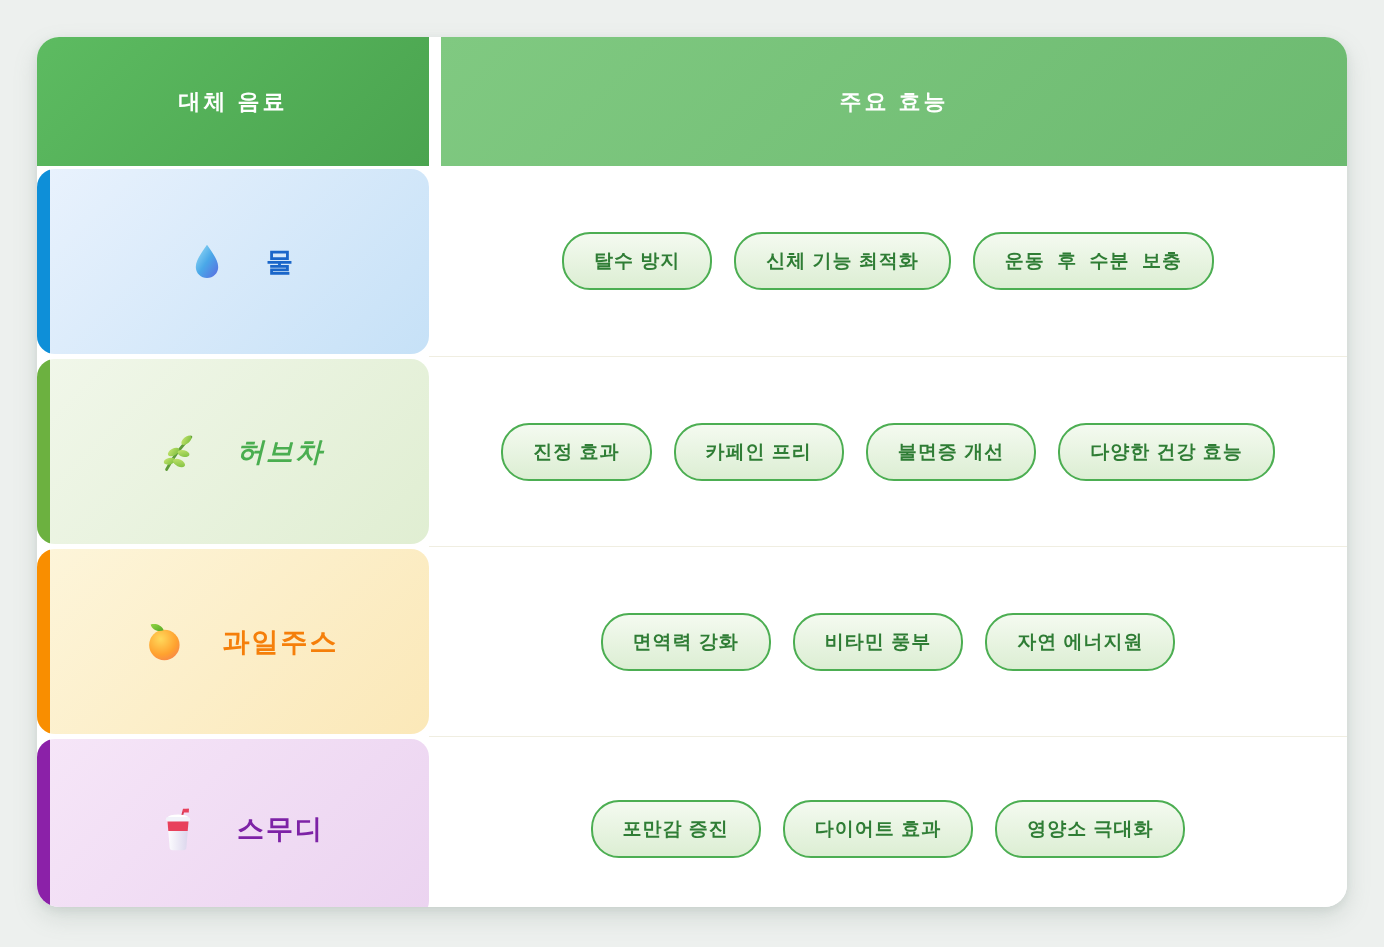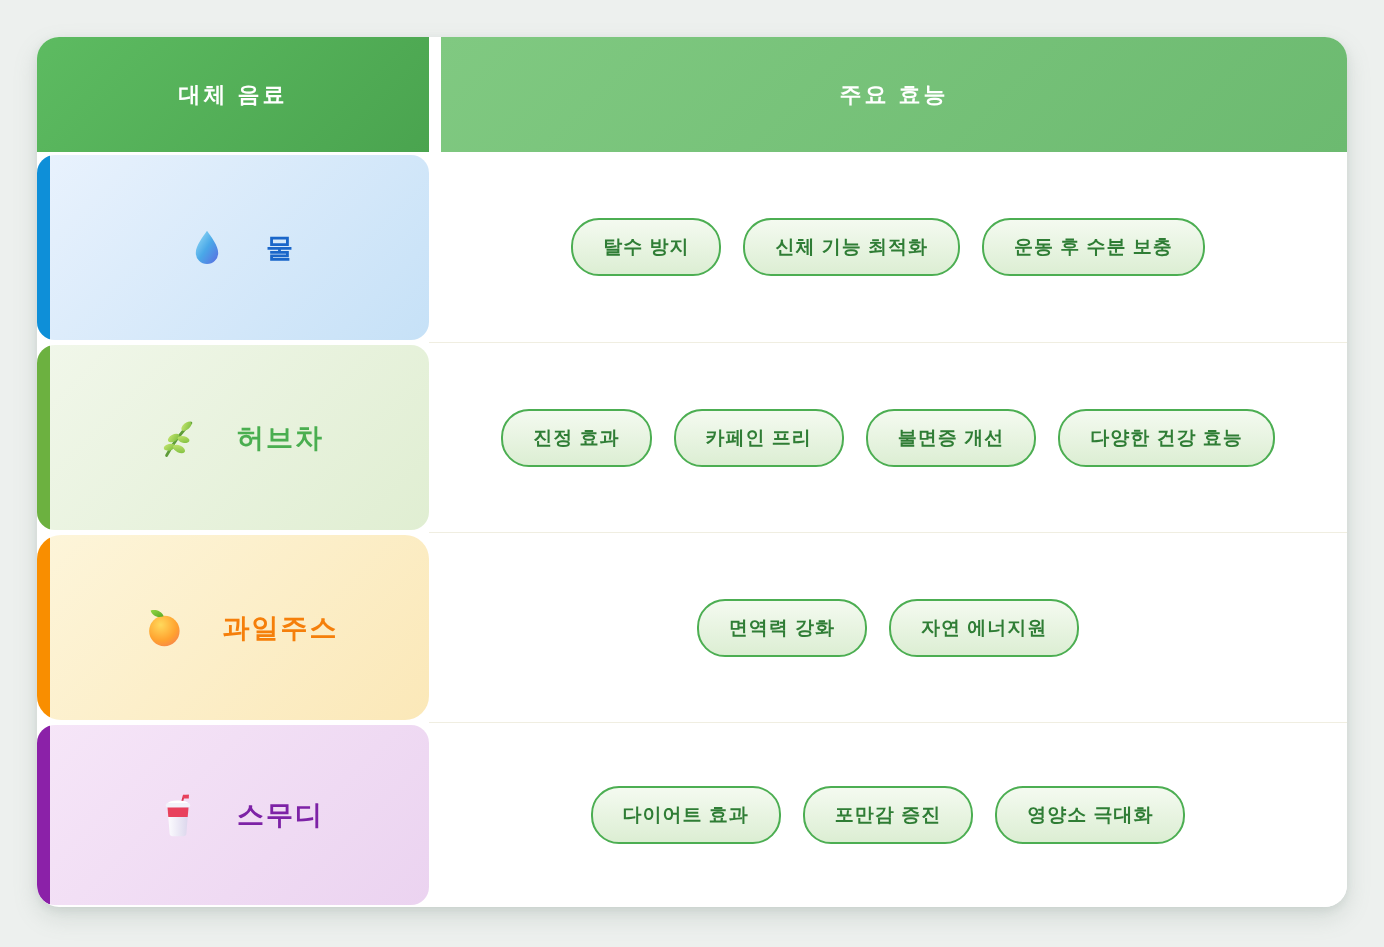--- a/index.html
+++ b/index.html
@@ -19,21 +19,21 @@
     height: 870px;
     background: #ffffff;
     border-radius: 22px;
     overflow: hidden;
     box-shadow: 0 10px 24px rgba(110, 130, 120, 0.20), 0 3px 8px rgba(110, 130, 120, 0.12);
   }
   .grid-row {
     display: grid;
     grid-template-columns: 392px 1fr;
   }
-  .header-row { height: 115px; }
+  .header-row { height: 129px; }
   .header-cell {
     display: flex;
     align-items: center;
     justify-content: center;
     color: #ffffff;
     font-size: 22px;
     font-weight: bold;
     letter-spacing: 3px;
   }
   .body-row { height: 190px; }
@@ -119,21 +119,21 @@
               </span>
           <span class="row-name" style="color: rgb(26, 102, 201);">물</span>
         </div>
       </div>
     </div>
     <div class="benefits-cell">
   <span class="pill" style="border: 2.5px solid rgb(76, 174, 82); color: rgb(47, 125, 53); background: linear-gradient(rgb(244, 250, 240), rgb(220, 238, 211));">탈수 방지</span>
 
   <span class="pill" style="border: 2.5px solid rgb(76, 174, 82); color: rgb(47, 125, 53); background: linear-gradient(rgb(244, 250, 240), rgb(220, 238, 211));">신체 기능 최적화</span>
 
-  <span class="pill" style="border: 2.5px solid rgb(76, 174, 82); color: rgb(47, 125, 53); background: linear-gradient(rgb(244, 250, 240), rgb(220, 238, 211));">운동 후 수분 보충</span>
+  <span class="pill" style="border: 2.5px solid rgb(76, 174, 82); color: rgb(47, 125, 53); background: linear-gradient(rgb(244, 250, 240), rgb(220, 238, 211)); font-family: Liberation Mono, monospace;">운동 후 수분 보충</span>
 </div>
   </div>
 
   <div class="grid-row body-row">
     <div class="label-cell">
       <div class="label-card" style="background: linear-gradient(135deg, rgb(241, 247, 234), rgb(224, 238, 210));">
         <div class="strip" style="background: rgb(108, 177, 64);"></div>
         <div class="label-content">
           <span class="row-icon">
                 <svg width="44" height="44" viewBox="0 0 24 24">
@@ -144,38 +144,38 @@
                     </linearGradient>
                   </defs>
                   <path d="M5.8 21.5 C9 15.5 13 9.5 19 3.8" stroke="#5f9c3a" stroke-width="1.6" fill="none" stroke-linecap="round"></path>
                   <ellipse cx="16.6" cy="5.6" rx="3.3" ry="1.8" transform="rotate(-40 16.6 5.6)" fill="url(#hg)"></ellipse>
                   <ellipse cx="9.6" cy="12" rx="3.4" ry="1.9" transform="rotate(-28 9.6 12)" fill="url(#hg)"></ellipse>
                   <ellipse cx="15" cy="12.8" rx="3.3" ry="1.8" transform="rotate(14 15 12.8)" fill="url(#hg)"></ellipse>
                   <ellipse cx="7.4" cy="17" rx="3.2" ry="1.8" transform="rotate(-12 7.4 17)" fill="url(#hg)"></ellipse>
                   <ellipse cx="12.6" cy="18" rx="3.5" ry="1.9" transform="rotate(26 12.6 18)" fill="url(#hg)"></ellipse>
                 </svg>
               </span>
-          <span class="row-name" style="color: rgb(74, 174, 80);">허브차</span>
+          <span class="row-name" style="color: rgb(74, 174, 80); font-style: italic;">허브차</span>
         </div>
       </div>
     </div>
     <div class="benefits-cell">
   <span class="pill" style="border: 2.5px solid rgb(76, 174, 82); color: rgb(47, 125, 53); background: linear-gradient(rgb(244, 250, 240), rgb(220, 238, 211));">진정 효과</span>
 
   <span class="pill" style="border: 2.5px solid rgb(76, 174, 82); color: rgb(47, 125, 53); background: linear-gradient(rgb(244, 250, 240), rgb(220, 238, 211));">카페인 프리</span>
 
   <span class="pill" style="border: 2.5px solid rgb(76, 174, 82); color: rgb(47, 125, 53); background: linear-gradient(rgb(244, 250, 240), rgb(220, 238, 211));">불면증 개선</span>
 
   <span class="pill" style="border: 2.5px solid rgb(76, 174, 82); color: rgb(47, 125, 53); background: linear-gradient(rgb(244, 250, 240), rgb(220, 238, 211));">다양한 건강 효능</span>
 </div>
   </div>
 
   <div class="grid-row body-row">
     <div class="label-cell">
-      <div class="label-card" style="background: linear-gradient(135deg, rgb(253, 245, 218), rgb(251, 232, 184)); border-radius: 24px;">
+      <div class="label-card" style="background: linear-gradient(135deg, rgb(253, 245, 218), rgb(251, 232, 184));">
         <div class="strip" style="background: rgb(249, 142, 0);"></div>
         <div class="label-content">
           <span class="row-icon">
                 <svg width="44" height="44" viewBox="0 0 24 24">
                   <defs>
                     <radialGradient id="og" cx="0.38" cy="0.3" r="0.95">
                       <stop offset="0" stop-color="#ffd95c"></stop>
                       <stop offset="0.55" stop-color="#ffa22f"></stop>
                       <stop offset="1" stop-color="#f2735c"></stop>
                     </radialGradient>
@@ -188,20 +188,21 @@
                   <path d="M11.8 5.6 C10.4 2.4 7.2 1.8 4.7 2.5 C5.5 5.5 8.7 6.8 11.8 5.6 Z" fill="url(#olg)"></path>
                 </svg>
               </span>
           <span class="row-name" style="color: rgb(245, 127, 10);">과일주스</span>
         </div>
       </div>
     </div>
     <div class="benefits-cell">
   <span class="pill" style="border: 2.5px solid rgb(76, 174, 82); color: rgb(47, 125, 53); background: linear-gradient(rgb(244, 250, 240), rgb(220, 238, 211));">면역력 강화</span>
 
+  <span class="pill" style="border: 2.5px solid rgb(76, 174, 82); color: rgb(47, 125, 53); background: linear-gradient(rgb(244, 250, 240), rgb(220, 238, 211));">비타민 풍부</span>
 
 
   <span class="pill" style="border: 2.5px solid rgb(76, 174, 82); color: rgb(47, 125, 53); background: linear-gradient(rgb(244, 250, 240), rgb(220, 238, 211));">자연 에너지원</span>
 </div>
   </div>
 
   <div class="grid-row body-row last">
     <div class="label-cell">
       <div class="label-card" style="background: linear-gradient(135deg, rgb(246, 230, 248), rgb(235, 211, 240));">
         <div class="strip" style="background: rgb(139, 33, 168);"></div>
@@ -221,21 +222,21 @@
                   <path d="M5.6 9.4 L6.9 25.2 q0.12 1.7 1.8 1.7 h6.6 q1.68 0 1.8 -1.7 L18.4 9.4 Z" fill="url(#cg)"></path>
                   <path d="M5.6 9.4 H18.4 L17.9 15.2 H6.1 Z" fill="#e8415c"></path>
                 </svg>
               </span>
           <span class="row-name" style="color: rgb(125, 34, 166);">스무디</span>
         </div>
       </div>
     </div>
     <div class="benefits-cell">
 
+  <span class="pill" style="border: 2.5px solid rgb(76, 174, 82); color: rgb(47, 125, 53); background: linear-gradient(rgb(244, 250, 240), rgb(220, 238, 211));">포만감 증진</span>
+
   <span class="pill" style="border: 2.5px solid rgb(76, 174, 82); color: rgb(47, 125, 53); background: linear-gradient(rgb(244, 250, 240), rgb(220, 238, 211));">다이어트 효과</span>
 
-  <span class="pill" style="border: 2.5px solid rgb(76, 174, 82); color: rgb(47, 125, 53); background: linear-gradient(rgb(244, 250, 240), rgb(220, 238, 211));">포만감 증진</span>
-
   <span class="pill" style="border: 2.5px solid rgb(76, 174, 82); color: rgb(47, 125, 53); background: linear-gradient(rgb(244, 250, 240), rgb(220, 238, 211));">영양소 극대화</span>
 </div>
   </div>
 </div>
 </div>
 
 </body></html>

